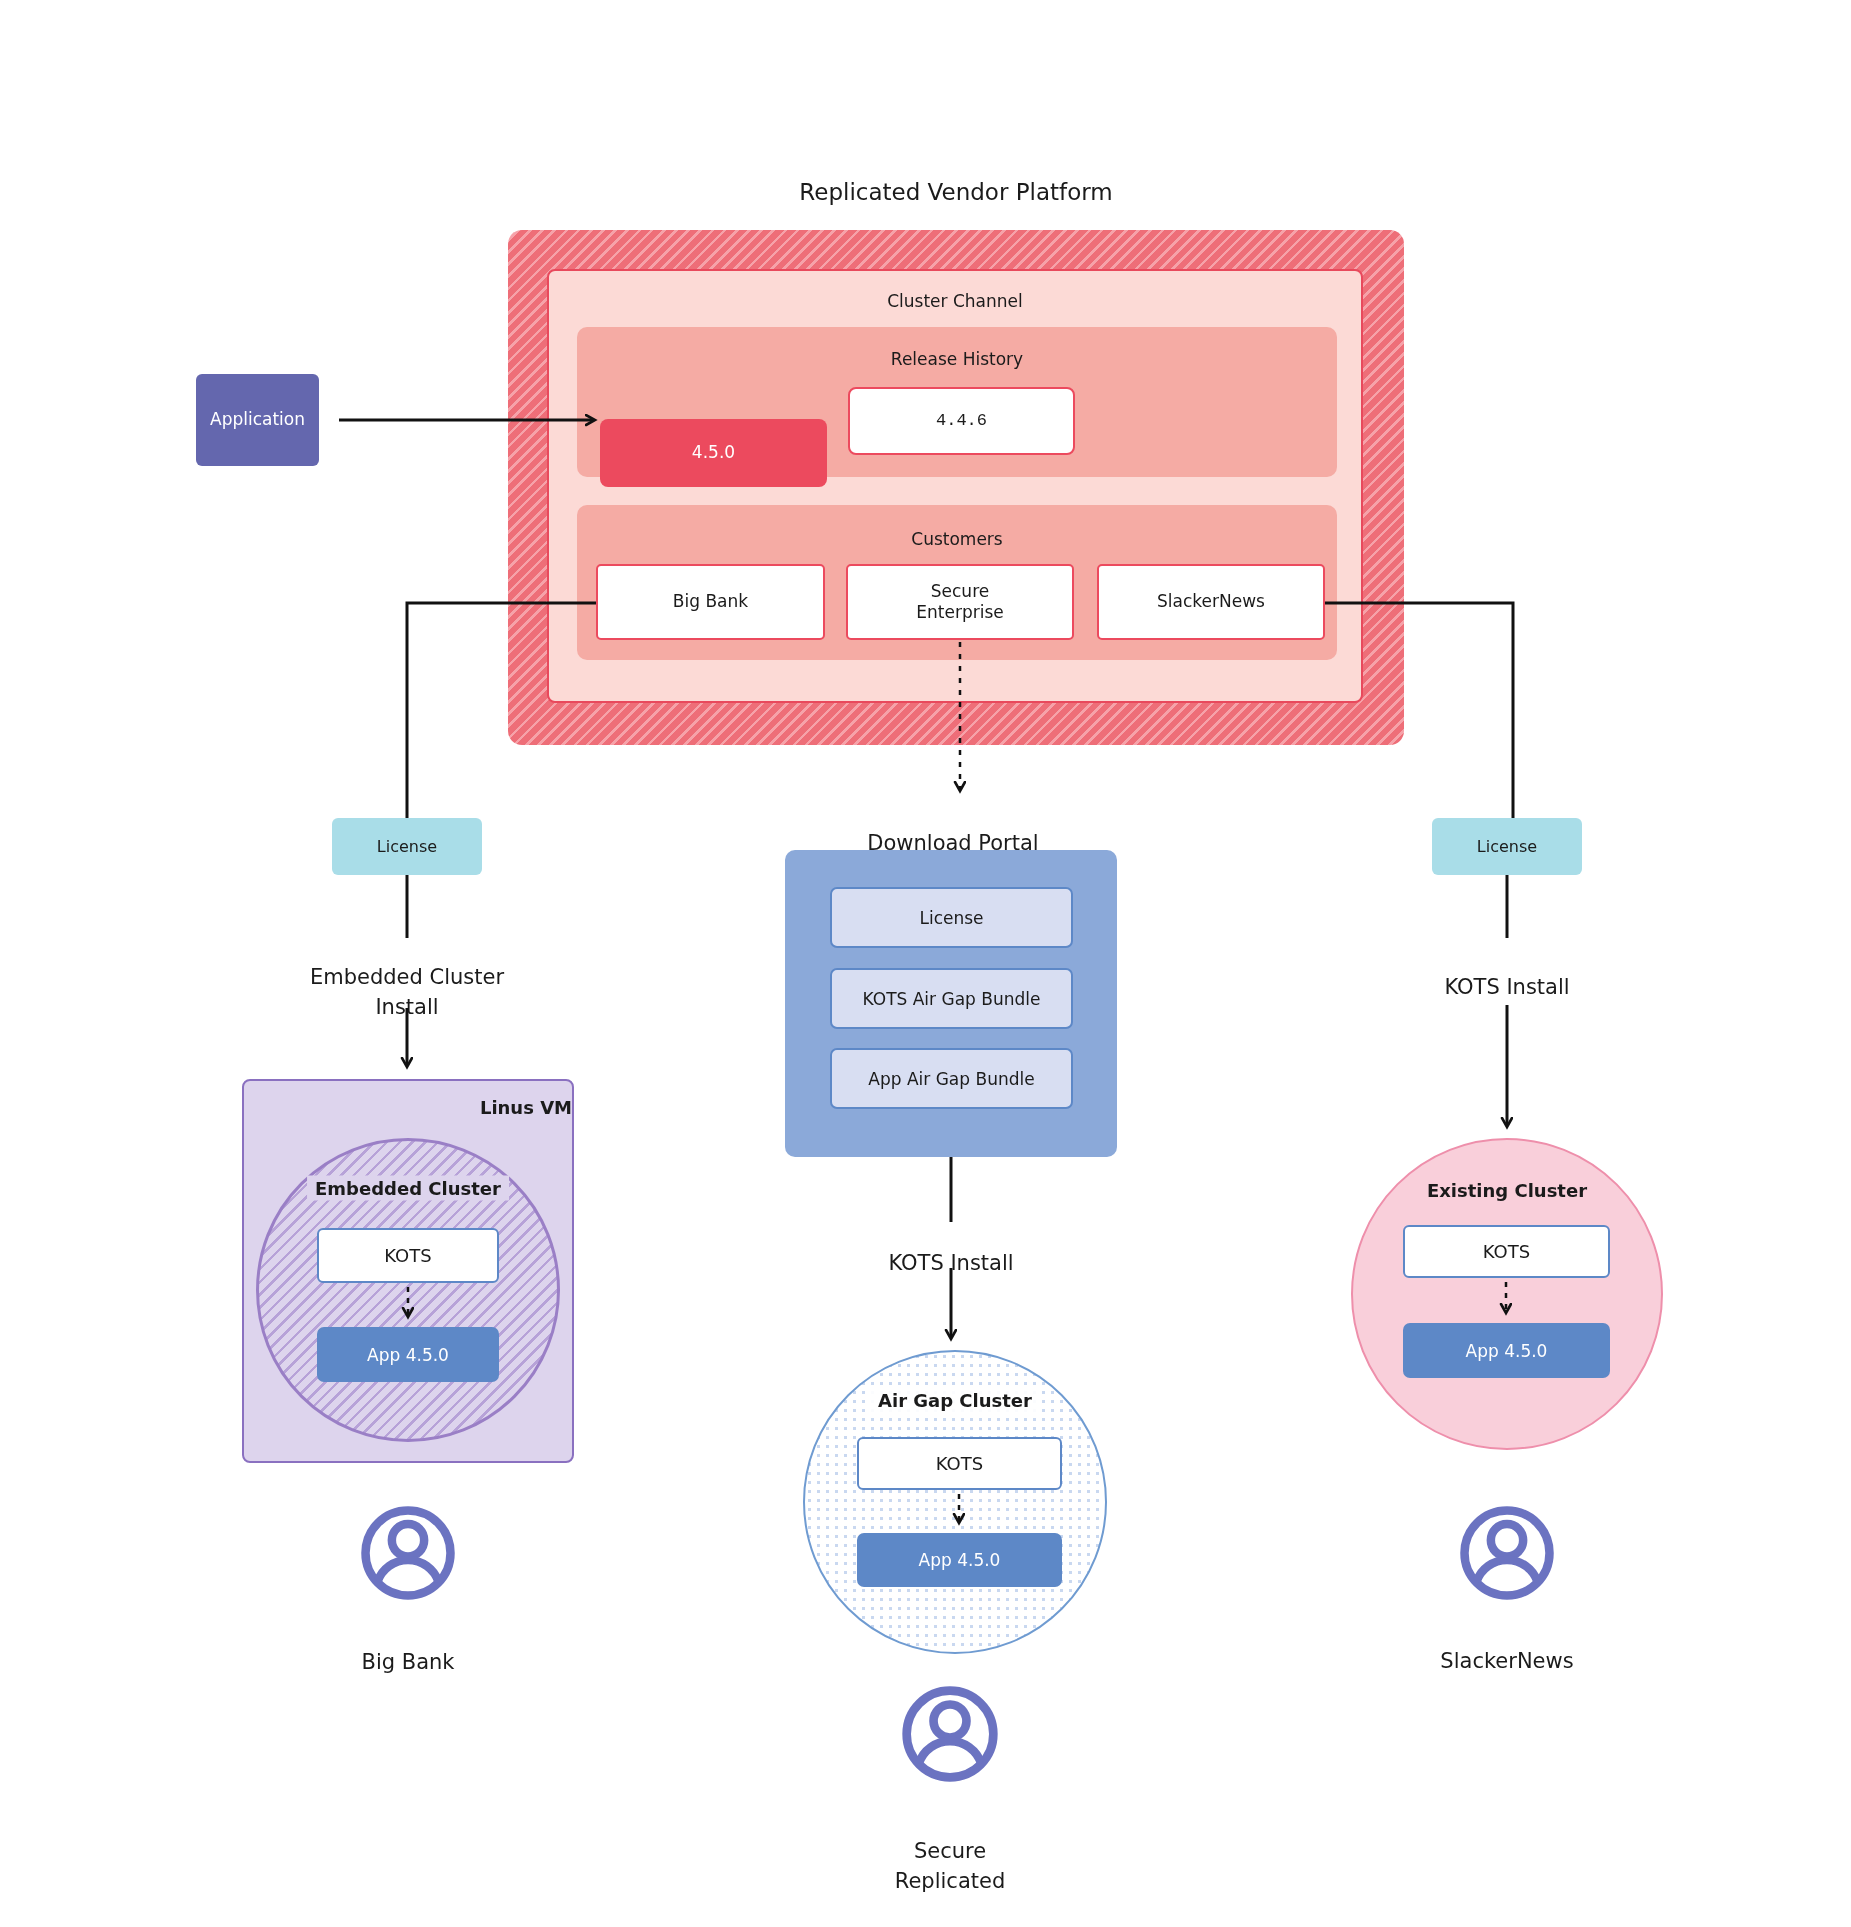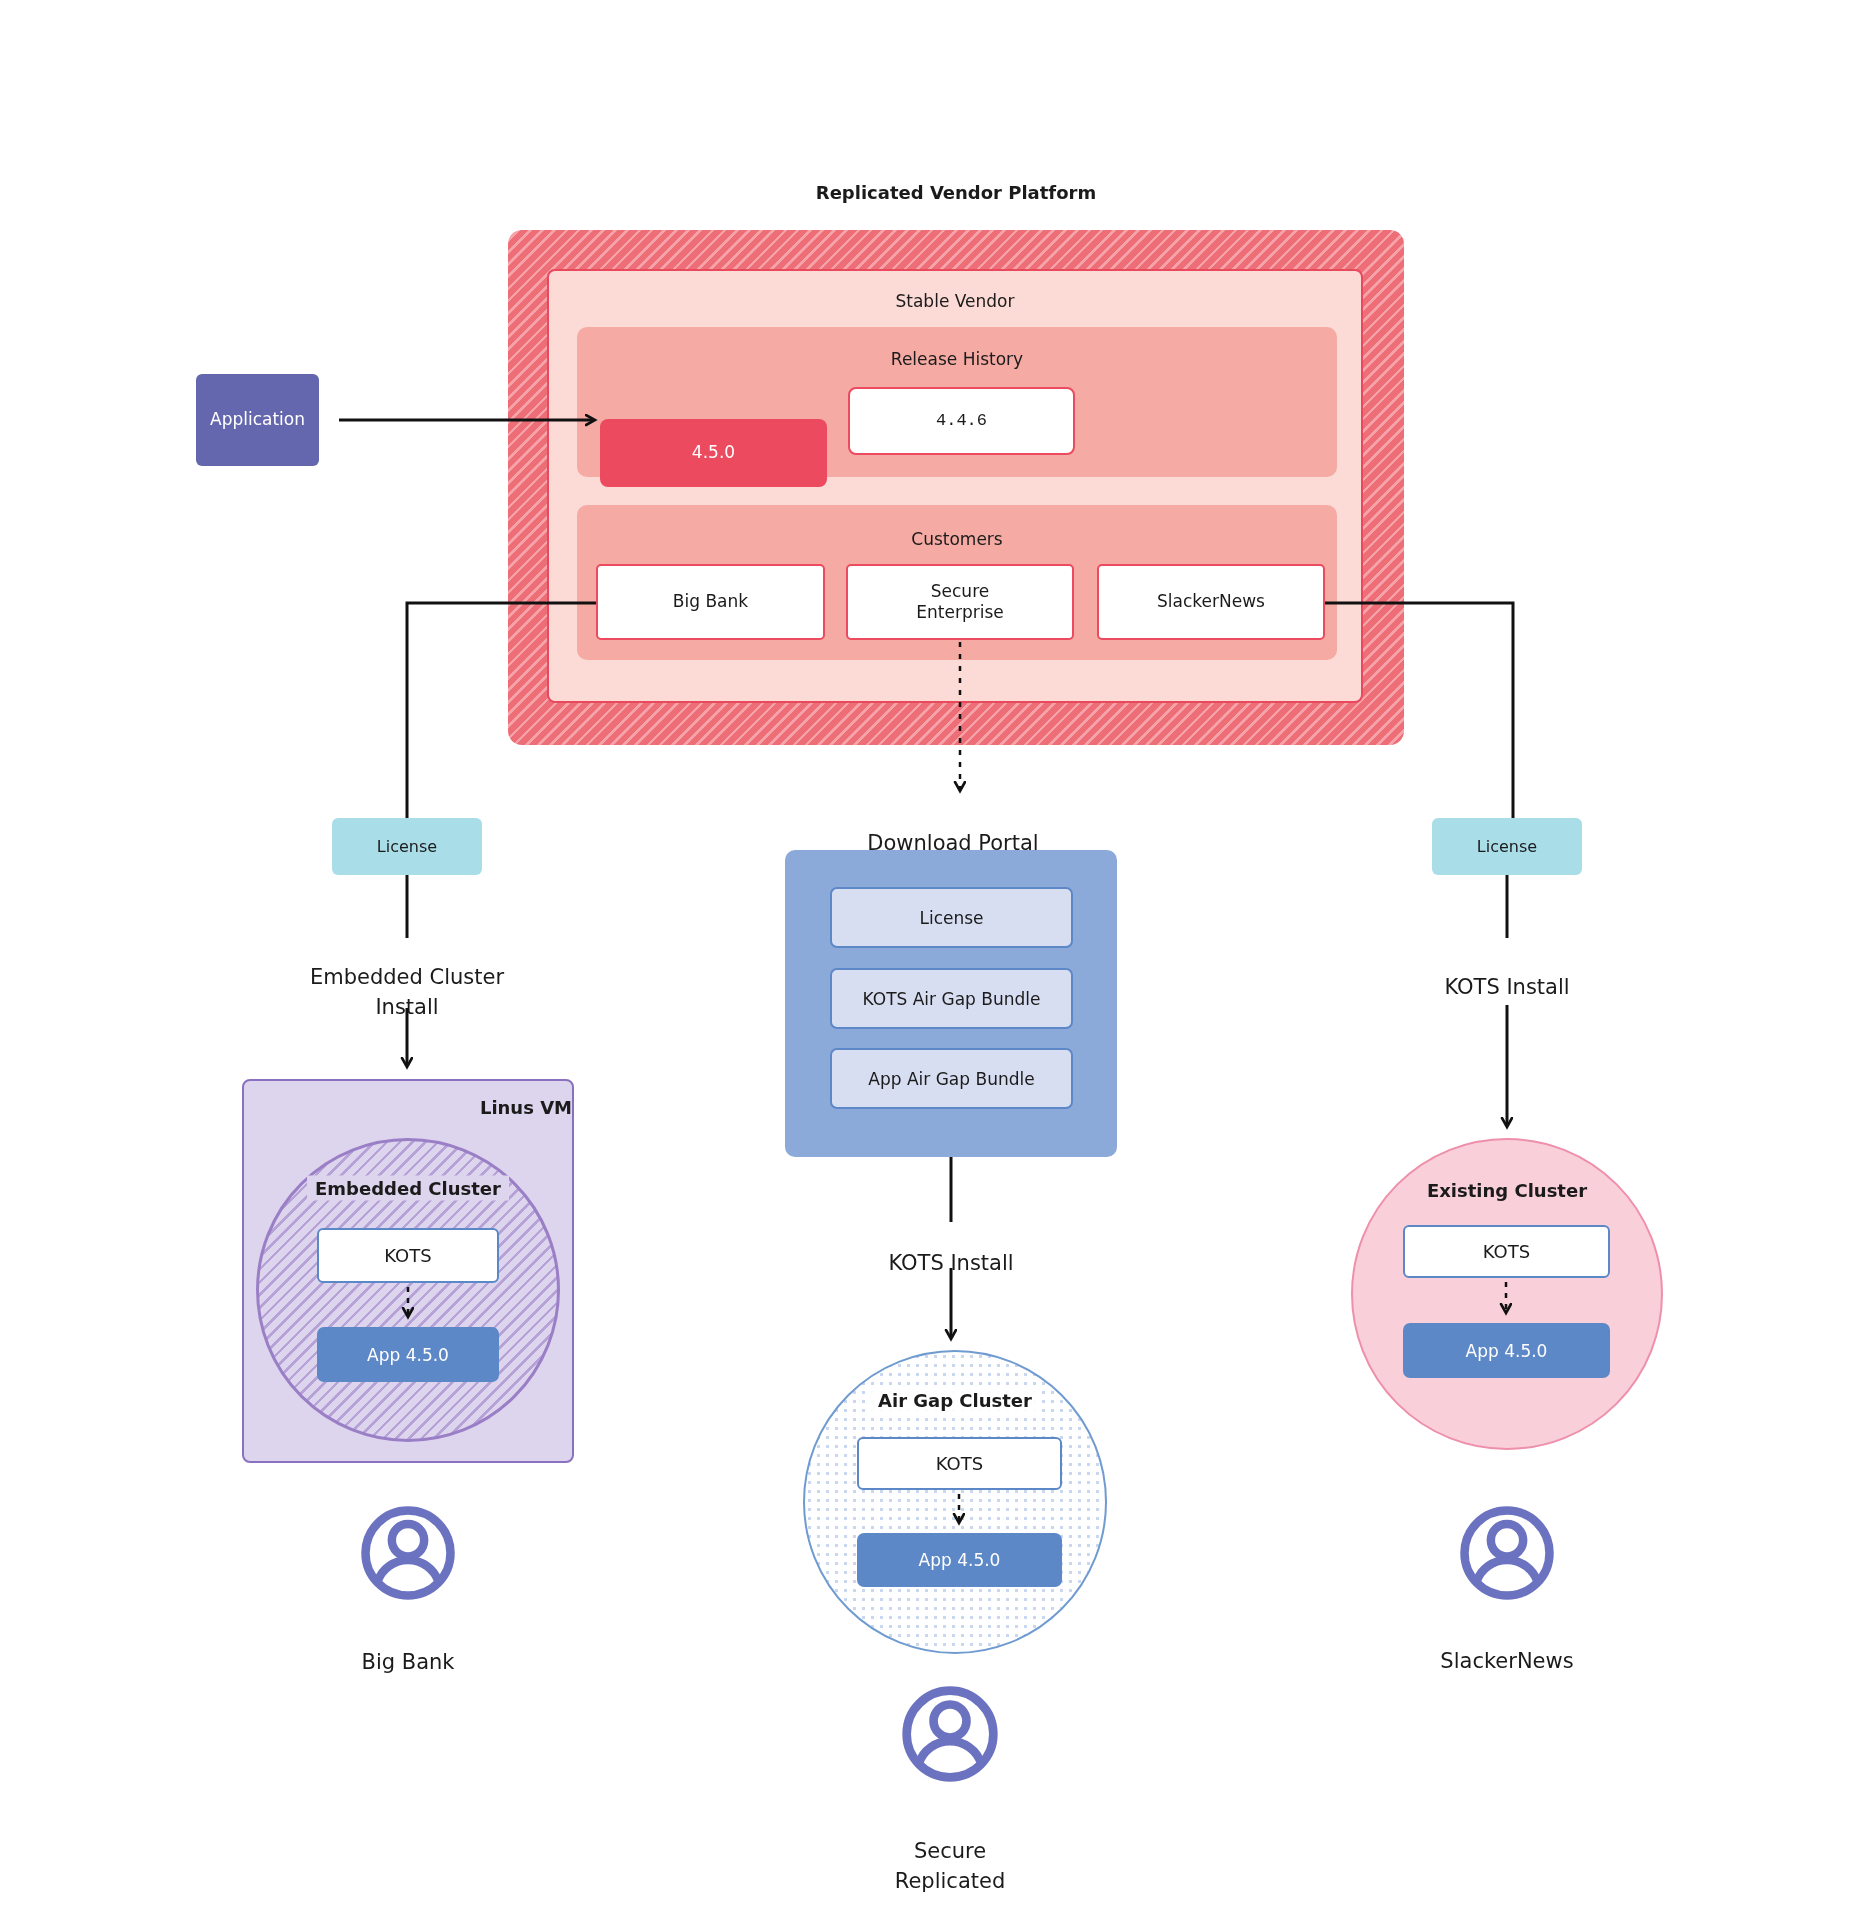--- a/index.html
+++ b/index.html
@@ -1,20 +1,20 @@
 <!DOCTYPE html>
 <html><head>
 <meta charset="utf-8">
 <style>
   html,body{margin:0;padding:0;background:#ffffff;}
   body{font-family:"DejaVu Sans","Liberation Sans",sans-serif;color:#1b1b1b;}
   .canvas{position:relative;width:1851px;height:1927px;background:#ffffff;overflow:hidden;}
   .abs{position:absolute;box-sizing:border-box;}
   .ctr{display:flex;align-items:center;justify-content:center;text-align:center;}
-  .title{font-size:18px;font-weight:700;}
+  .title{font-size:23px;font-weight:400;}
   .sec-label{font-size:17px;font-weight:500;}
   .node-text{font-size:17px;font-weight:400;line-height:1.25;}
   .side-label{font-size:21px;font-weight:400;line-height:1.45;margin-top:20px;}
   .cluster-label{font-size:18px;font-weight:600;}
 
   
   .hatched-red{
     background:repeating-linear-gradient(135deg,#ee6e78 0 6px,#f6a2a9 6px 8.6px);
     border-radius:14px;
   }
@@ -56,21 +56,21 @@
 </head>
 <body>
 
 <div class="canvas">
 
   <div class="abs title center-anchor" style="left:956px;top:192px;">Replicated Vendor Platform</div>
 
   <div class="abs hatched-red" style="left:508px;top:230px;width:896px;height:515px;"></div>
 
   <div class="abs stable-box" style="left:547px;top:269px;width:816px;height:434px;">
-    <div class="sec-label" style="text-align:center;margin-top:20px;">Stable Vendor</div>
+    <div class="sec-label" style="text-align:center;margin-top:20px;">Cluster Channel</div>
   </div>
 
   <div class="abs band" style="left:577px;top:327px;width:760px;height:150px;">
     <div class="sec-label" style="text-align:center;margin-top:22px;">Release History</div>
   </div>
   <div class="abs release-current ctr node-text" style="left:600px;top:387px;width:227px;height:68px;margin-top:32px;">4.5.0</div>
   <div class="abs release-old ctr node-text" style="left:848px;top:387px;width:227px;height:68px;font-family:Liberation Mono, monospace;">4.4.6</div>
 
   <div class="abs band" style="left:577px;top:505px;width:760px;height:155px;">
     <div class="sec-label" style="text-align:center;margin-top:24px;">Customers</div>

